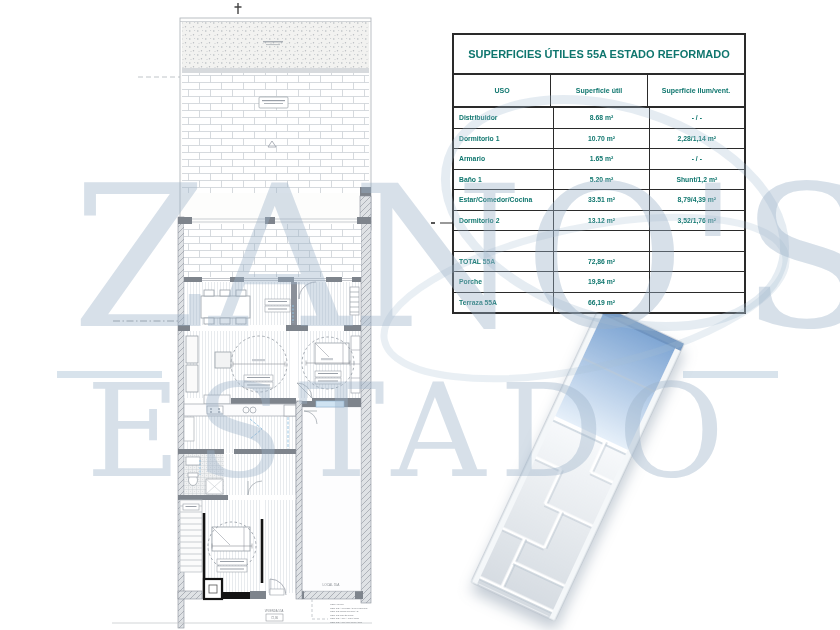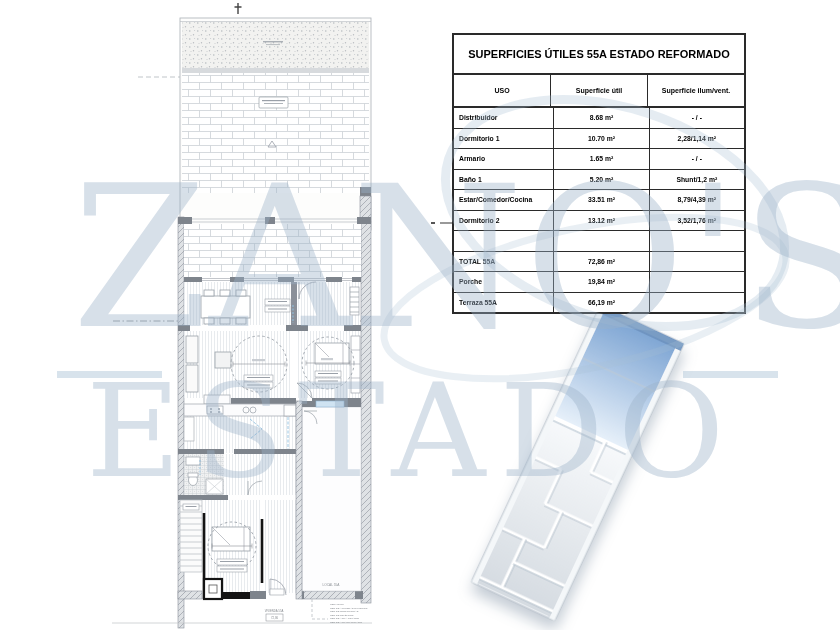--- a/index.html
+++ b/index.html
@@ -1,21 +1,21 @@
 <!DOCTYPE html>
 <html><head>
 <meta charset="utf-8">
 <style>
   html,body{margin:0;padding:0;background:#fff;}
   .canvas{position:relative;width:840px;height:630px;background:#ffffff;overflow:hidden;
           font-family:"Liberation Sans",sans-serif;}
   .plan-svg{position:absolute;left:0;top:0;z-index:1;}
   
   .area-table{position:absolute;left:452px;top:33px;width:290px;z-index:10;
-              border:2px solid #2a2a2a;background:#ffffff;color:#000000;}
+              border:2px solid #2a2a2a;background:#ffffff;color:#0f766e;}
   .t-title{height:38px;line-height:38px;text-align:center;font-weight:bold;font-size:11px;
            border-bottom:2px solid #2a2a2a;white-space:nowrap;}
   .t-head{display:flex;height:31px;border-bottom:2px solid #2a2a2a;}
   .t-head .c{flex:1;display:flex;align-items:center;justify-content:center;font-size:7px;
              font-weight:bold;border-right:1.5px solid #2a2a2a;text-align:center;}
   .t-head .c:last-child{border-right:none;}
   .t-row{display:flex;height:19.5px;border-bottom:1.5px solid #2a2a2a;}
   .t-row:last-child{border-bottom:none;}
   .t-row .c{flex:1;display:flex;align-items:center;justify-content:center;font-size:6.8px;
             font-weight:bold;border-right:1.5px solid #2a2a2a;white-space:nowrap;}

